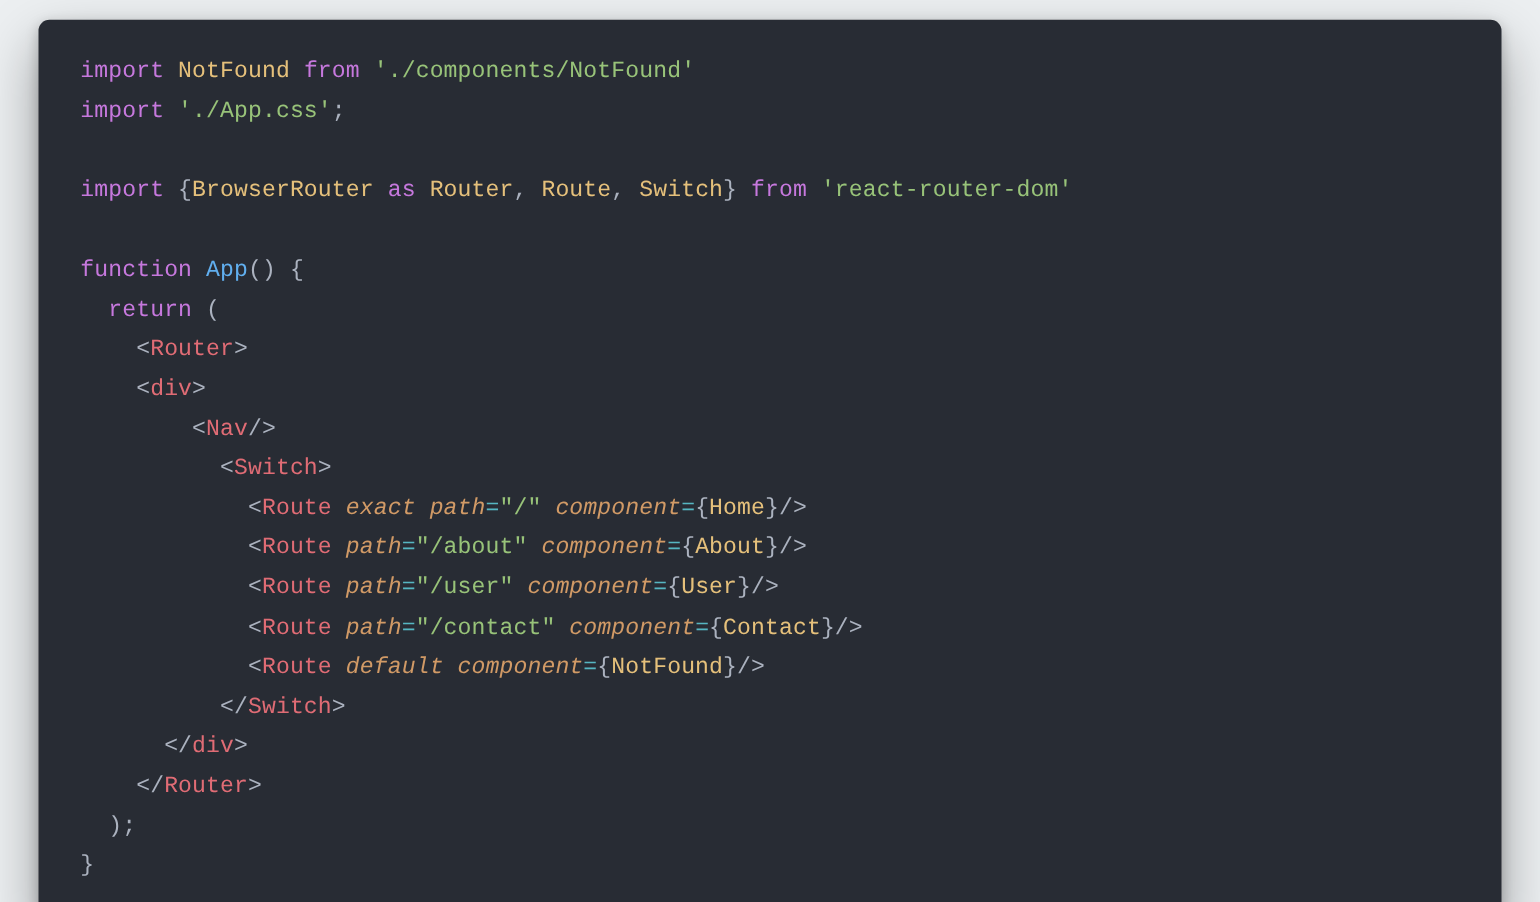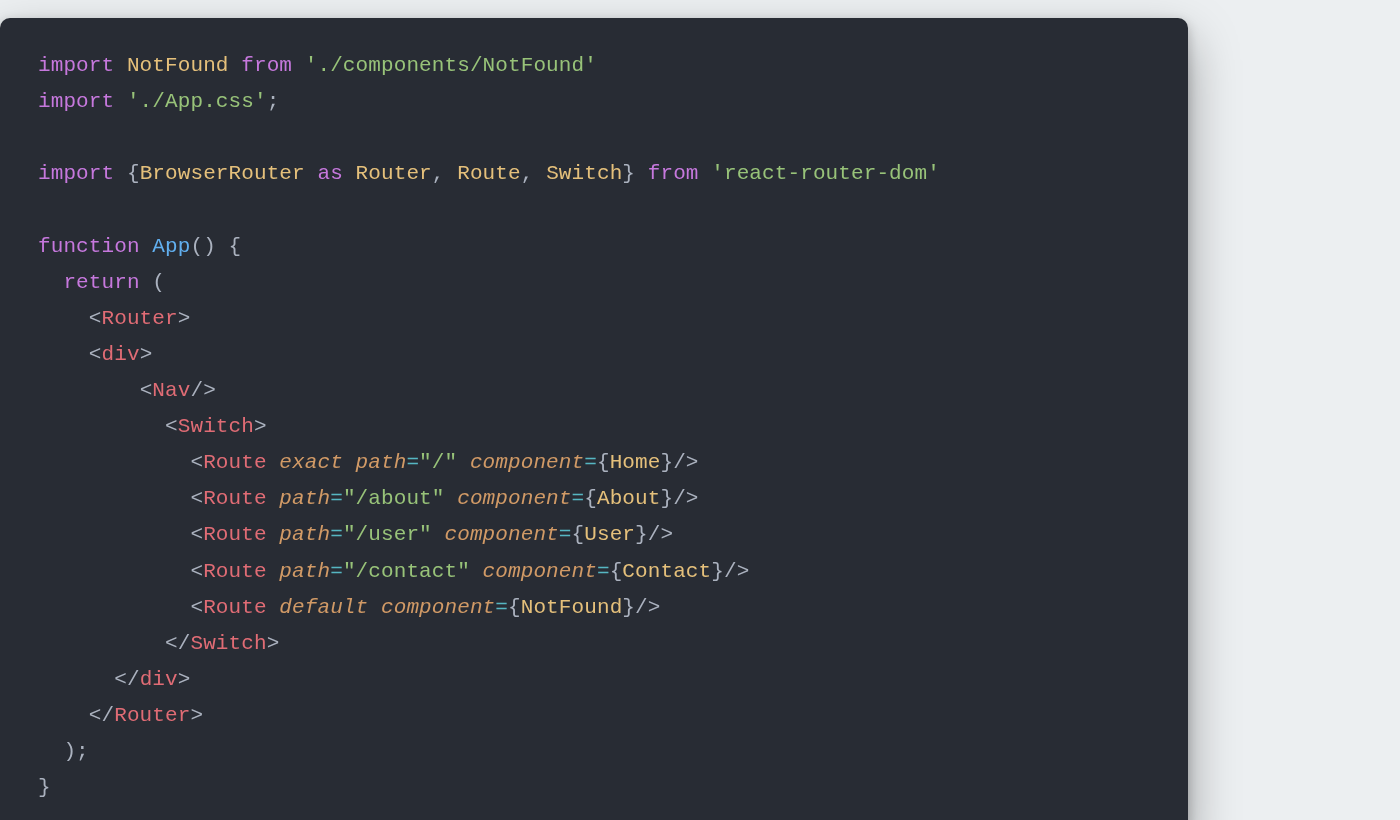--- a/index.html
+++ b/index.html
@@ -4,21 +4,21 @@
 <style>
   html, body {
     margin: 0;
     padding: 0;
     width: 1400px;
     height: 820px;
     background: #eceff1;
     font-family: "SF Mono", "Menlo", "Consolas", "Liberation Mono", monospace;
   }
   .stage {
-    width: 1188px;
+    width: 1400px;
     height: 820px;
     display: flex;
     align-items: flex-start;
     justify-content: center;
     padding-top: 18px;
     box-sizing: border-box;
   }
   .card {
     width: 1330px;
     min-height: 772px;

